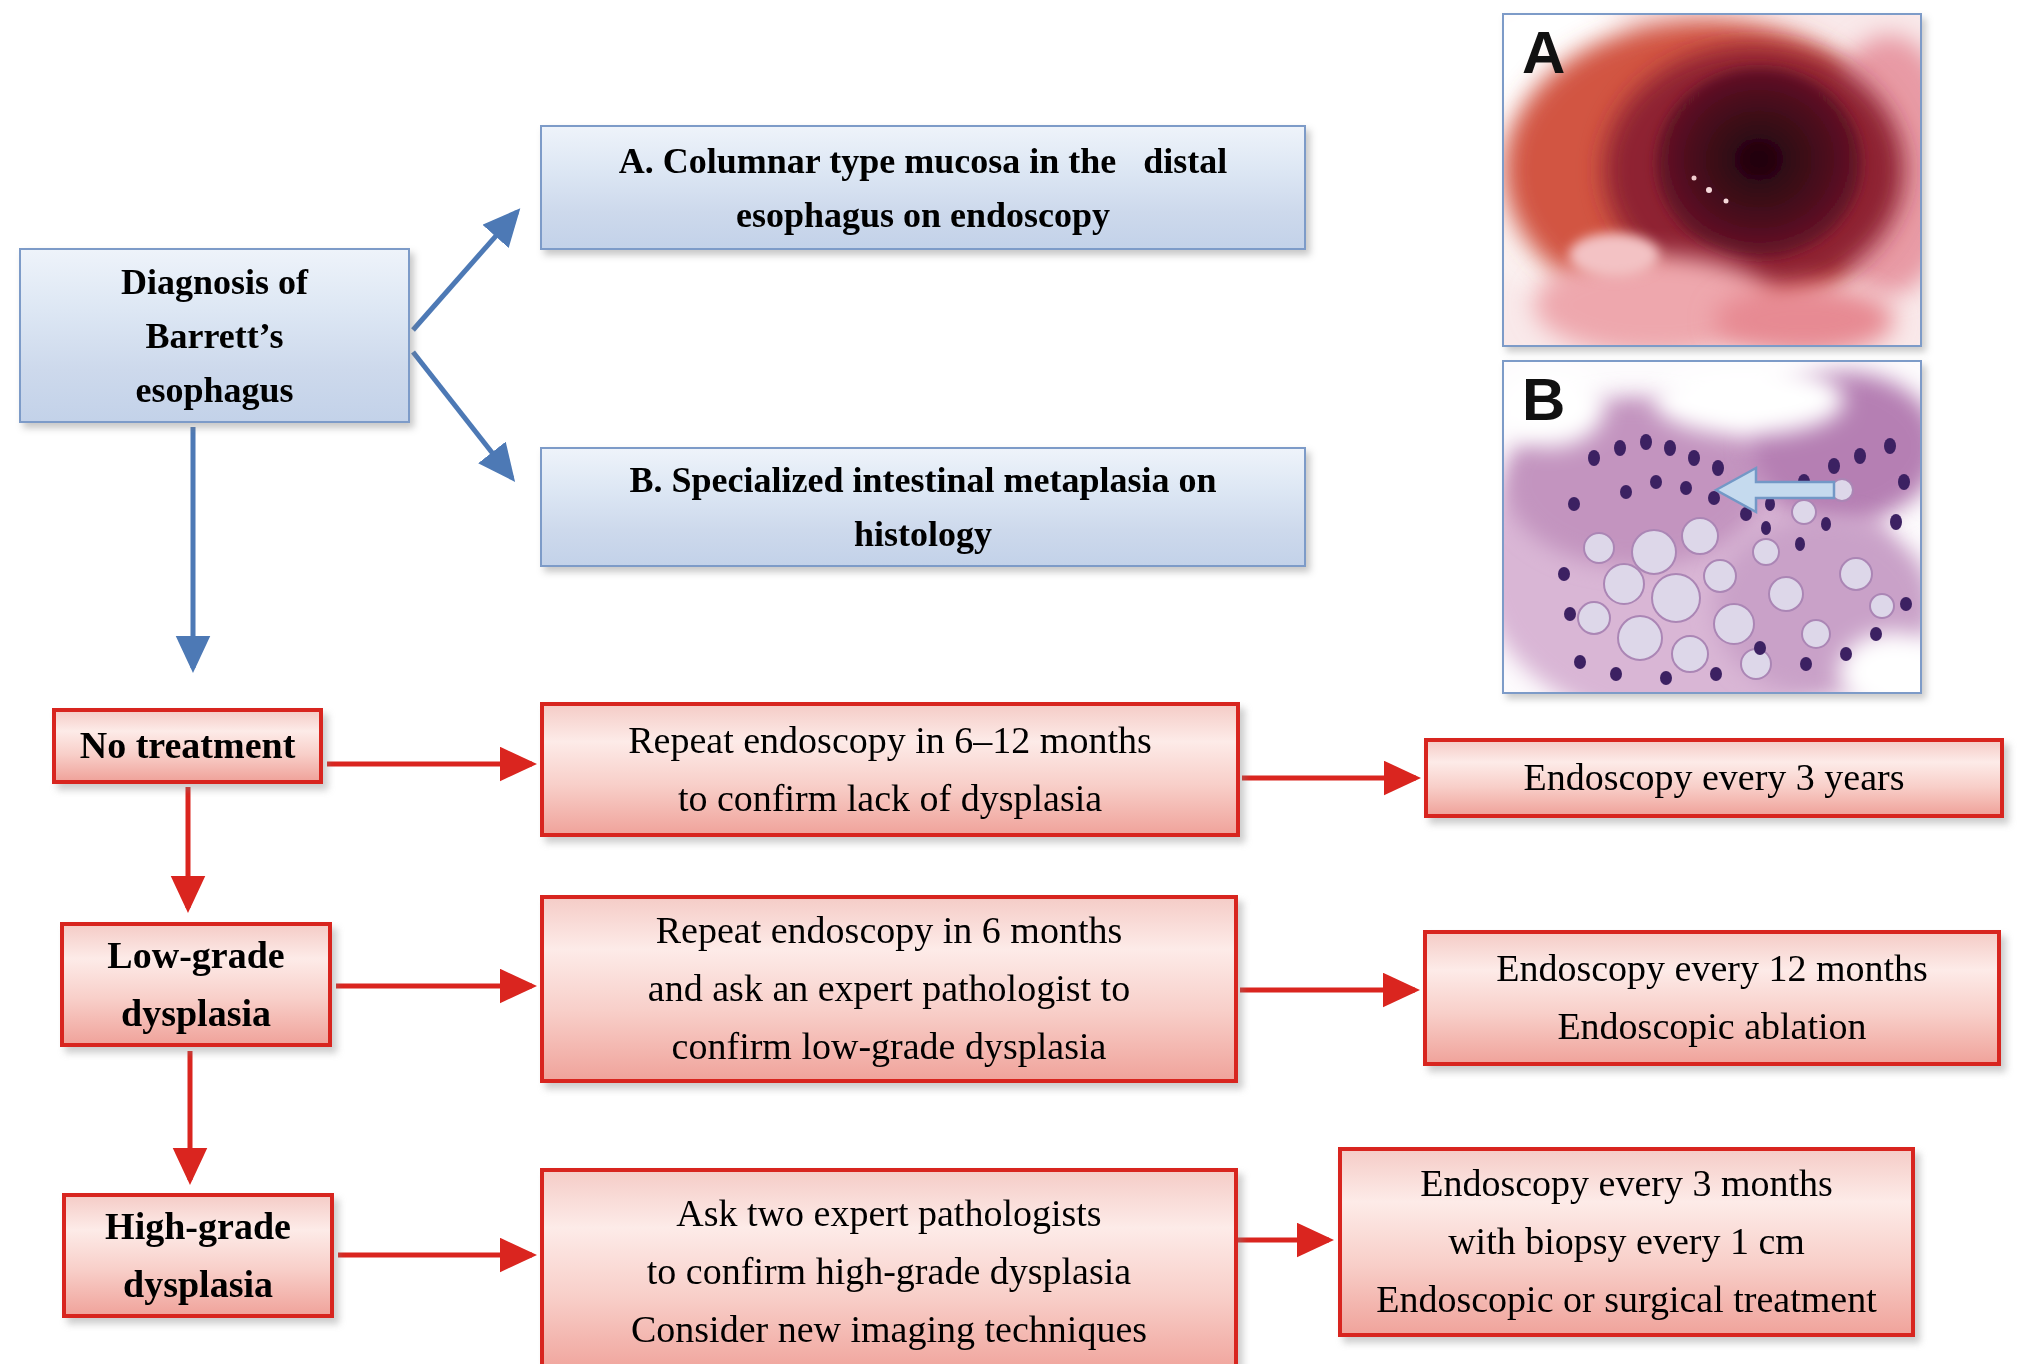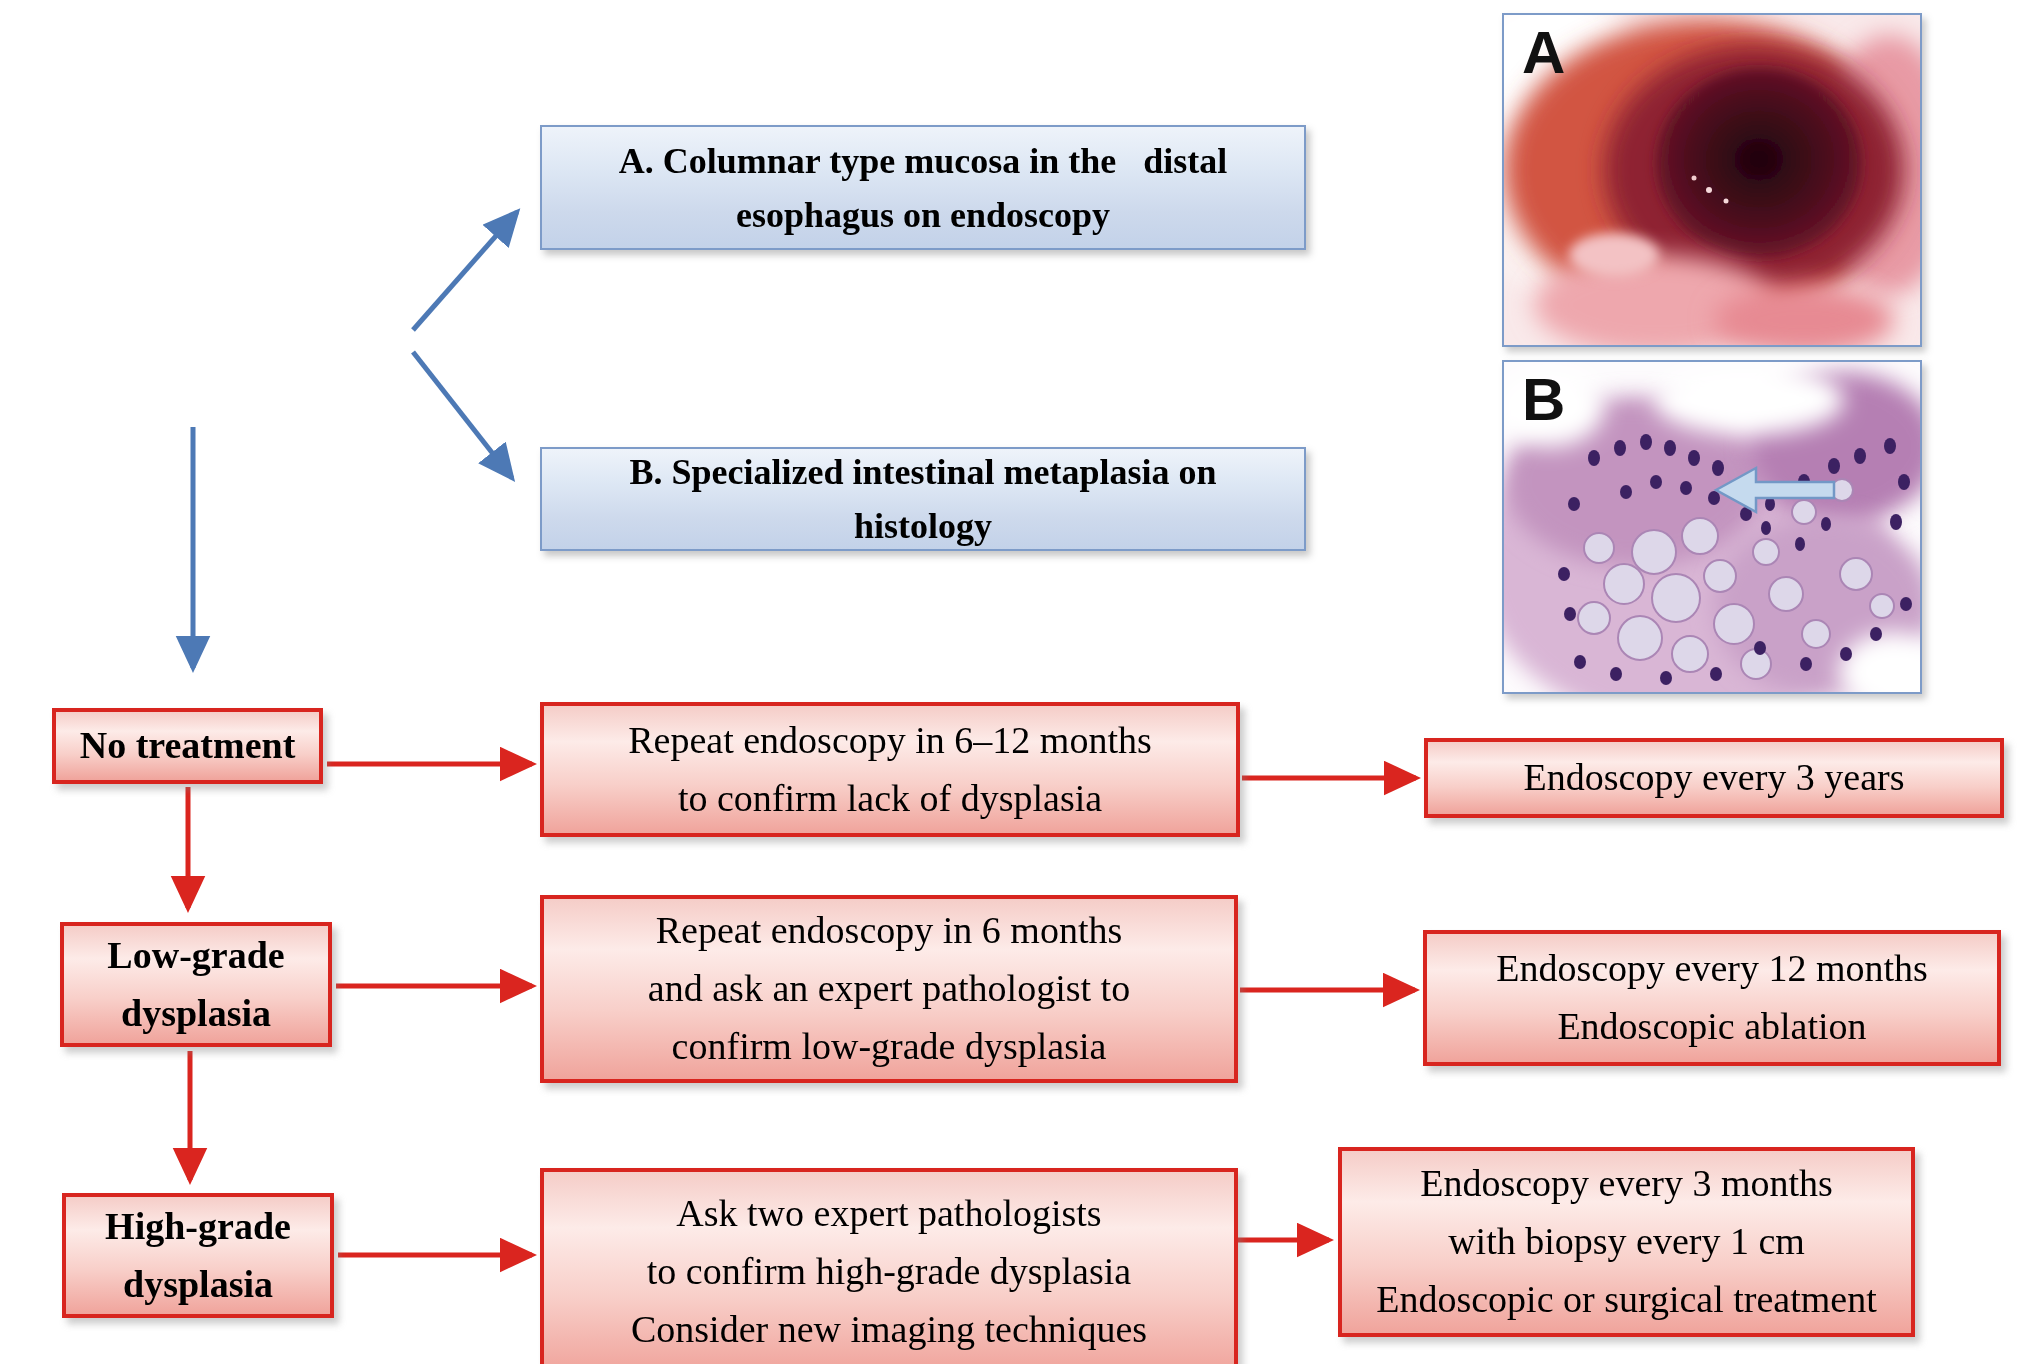--- a/index.html
+++ b/index.html
@@ -81,27 +81,32 @@
     <line x1="336" y1="986" x2="532" y2="986" stroke="#da251f" stroke-width="5" marker-end="url(#redHead)"></line>
     <line x1="1240" y1="990" x2="1415" y2="990" stroke="#da251f" stroke-width="5" marker-end="url(#redHead)"></line>
 
     <line x1="338" y1="1255" x2="532" y2="1255" stroke="#da251f" stroke-width="5" marker-end="url(#redHead)"></line>
     <line x1="1236" y1="1240" x2="1329" y2="1240" stroke="#da251f" stroke-width="5" marker-end="url(#redHead)"></line>
 
     <line x1="188" y1="787" x2="188" y2="908" stroke="#da251f" stroke-width="5" marker-end="url(#redHead)"></line>
     <line x1="190" y1="1051" x2="190" y2="1180" stroke="#da251f" stroke-width="5" marker-end="url(#redHead)"></line>
   </svg>
 
+  <div class="box bluebox" style="left:19px;top:248px;width:391px;height:175px;padding:6px 14px;">
+    <span>Diagnosis of
+Barrett’s
+esophagus</span>
+  </div>
 
   <div class="box bluebox" style="left:540px;top:125px;width:766px;height:125px;padding:8px 16px;">
     <span>A. Columnar type mucosa in the   distal
 esophagus on endoscopy</span>
   </div>
 
-  <div class="box bluebox" style="left:540px;top:447px;width:766px;height:104px;padding:4px 16px;">
+  <div class="box bluebox" style="left:540px;top:447px;width:766px;height:120px;padding:4px 16px;">
     <span>B. Specialized intestinal metaplasia on
 histology</span>
   </div>
 
   <div class="box pinkbox labelbox" style="left:52px;top:708px;width:271px;height:76px;">
     <span>No treatment</span>
   </div>
   <div class="box pinkbox" style="left:540px;top:702px;width:700px;height:135px;padding:20px 14px;">
     <span>Repeat endoscopy in 6–12 months
 to confirm lack of dysplasia</span>

